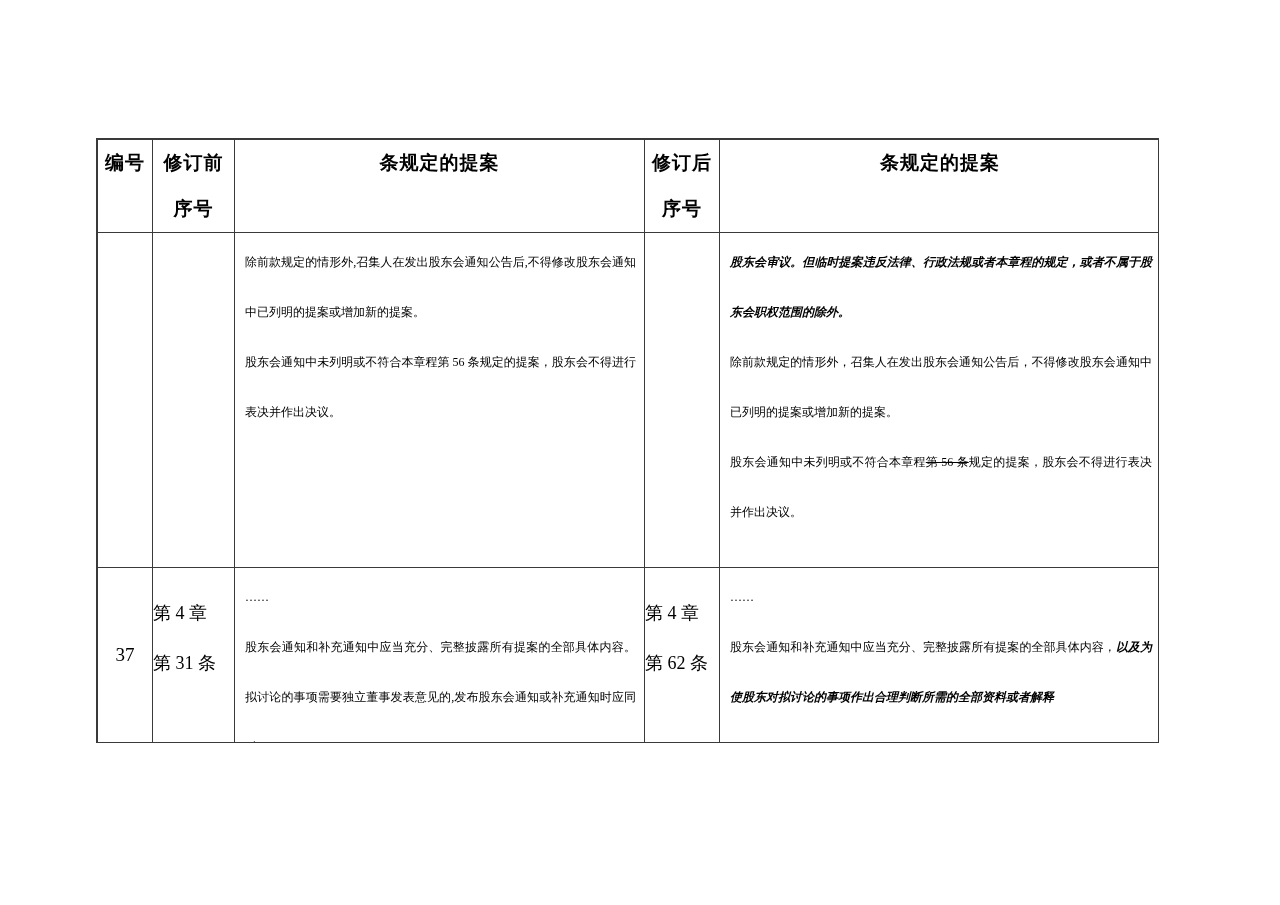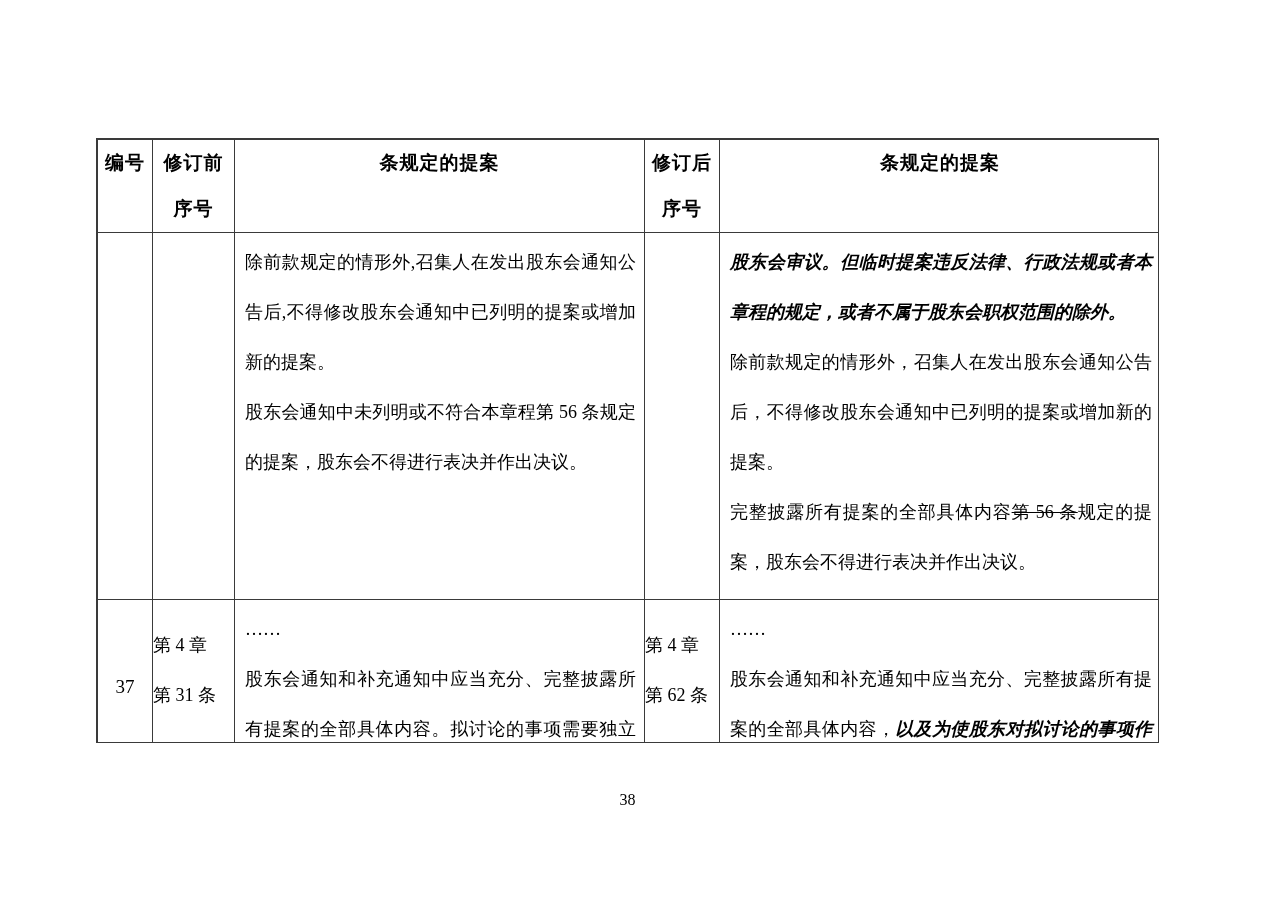--- a/index.html
+++ b/index.html
@@ -57,21 +57,21 @@
   }
   tr.row-1 td.cell-id { padding-top: 62px; font-family: Liberation Serif, serif; }
   td.cell-no {
     text-align: left;
     font-size: 18px;
     line-height: 50px;
   }
   tr.row-1 td.cell-no { padding-top: 20px; }
   td.cell-content {
     padding: 4px 8px 12px 10px;
-    font-size: 18px;
+    font-size: 12px;
     line-height: 50px;
   }
   td.cell-content p {
     margin: 0;
     text-align: justify;
     text-align-last: left;
   }
   .run-ins { font-weight: bold; font-style: italic; }
   .run-del { text-decoration: line-through; margin-top: 23px; }
   .page-number {
@@ -124,21 +124,21 @@
             <td class="cell-id"></td>
             <td class="cell-no"></td>
             <td class="cell-content">
               <p><span>除前款规定的情形外,召集人在发出股东会通知公告后,不得修改股东会通知中已列明的提案或增加新的提案。</span></p>
               <p><span>股东会通知中未列明或不符合本章程第 56 条规定的提案，股东会不得进行表决并作出决议。</span></p>
             </td>
             <td class="cell-no"></td>
             <td class="cell-content">
               <p><span class="run-ins">股东会审议。但临时提案违反法律、行政法规或者本章程的规定，或者不属于股东会职权范围的除外。</span></p>
               <p><span>除前款规定的情形外，召集人在发出股东会通知公告后，不得修改股东会通知中已列明的提案或增加新的提案。</span></p>
-              <p><span>完整披露所有提案的全部具体内容</span><span class="run-del">第 56 条</span><span>规定的提案，股东会不得进行表决并作出决议。</span></p>
+              <p><span>股东会通知中未列明或不符合本章程</span><span class="run-del">第 56 条</span><span>规定的提案，股东会不得进行表决并作出决议。</span></p>
             </td>
           </tr>
           <tr class="row-1">
             <td class="cell-id">37</td>
             <td class="cell-no">
               <div>第 4 章</div>
               <div>第 31 条</div>
             </td>
             <td class="cell-content">
               <p><span>……</span></p>
@@ -150,15 +150,14 @@
             </td>
             <td class="cell-content">
               <p><span>……</span></p>
               <p><span>股东会通知和补充通知中应当充分、完整披露所有提案的全部具体内容，</span><span class="run-ins">以及为使股东对拟讨论的事项作出合理判断所需的全部资料或者解释</span></p>
             </td>
           </tr>
         </tbody>
     </table>
   </div>
 
-  <div class="page-number">38</div>
 
 </div>
 
 </body></html>

